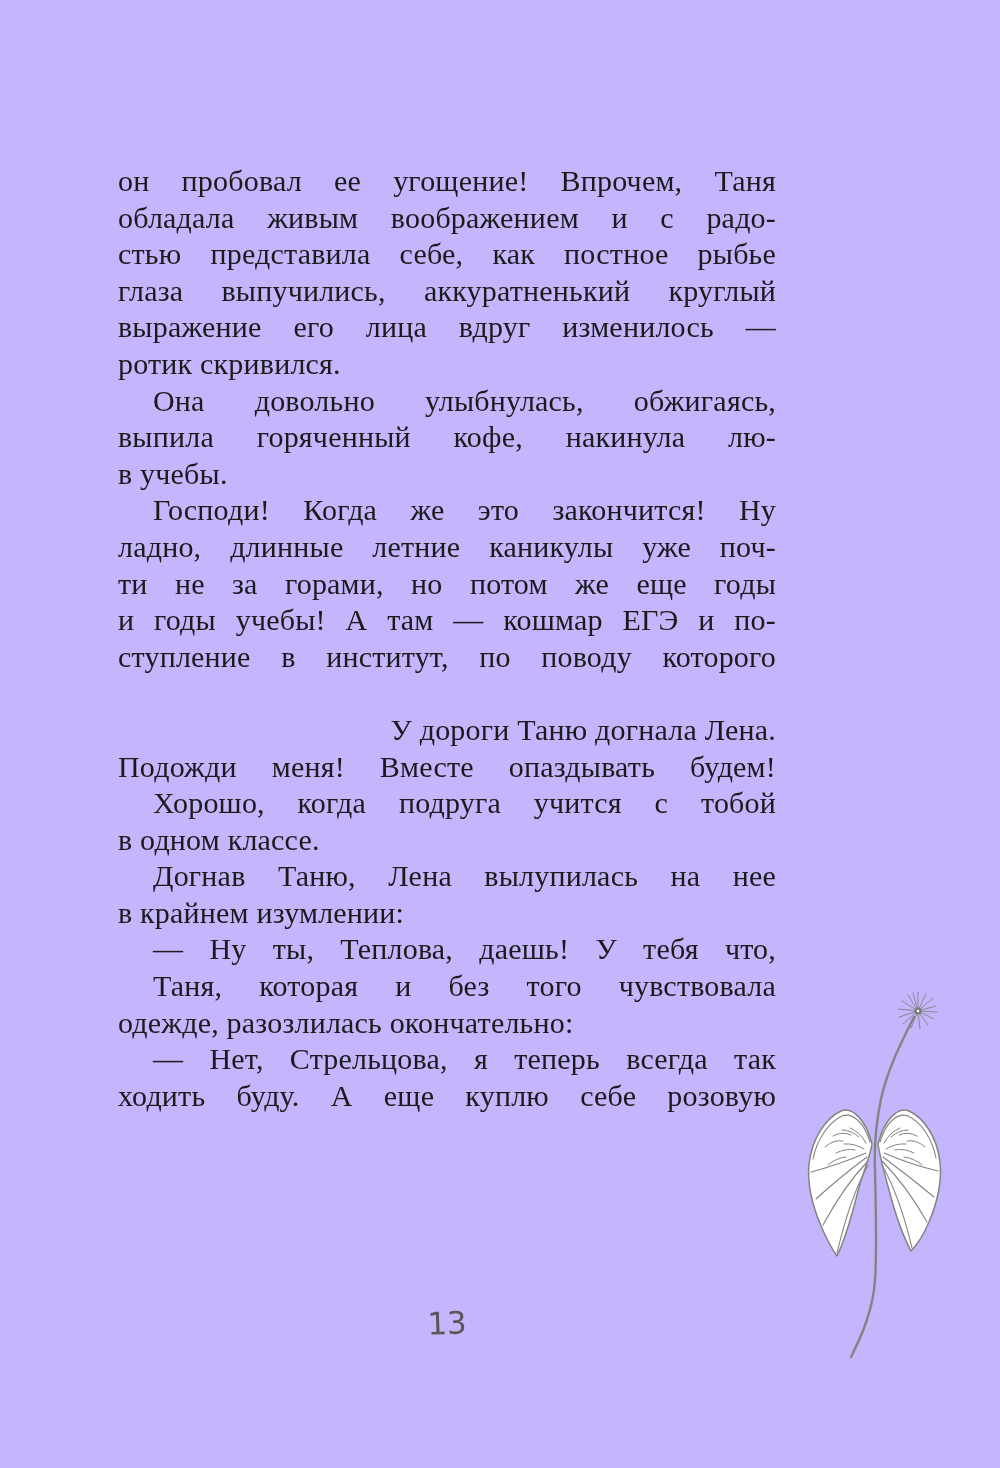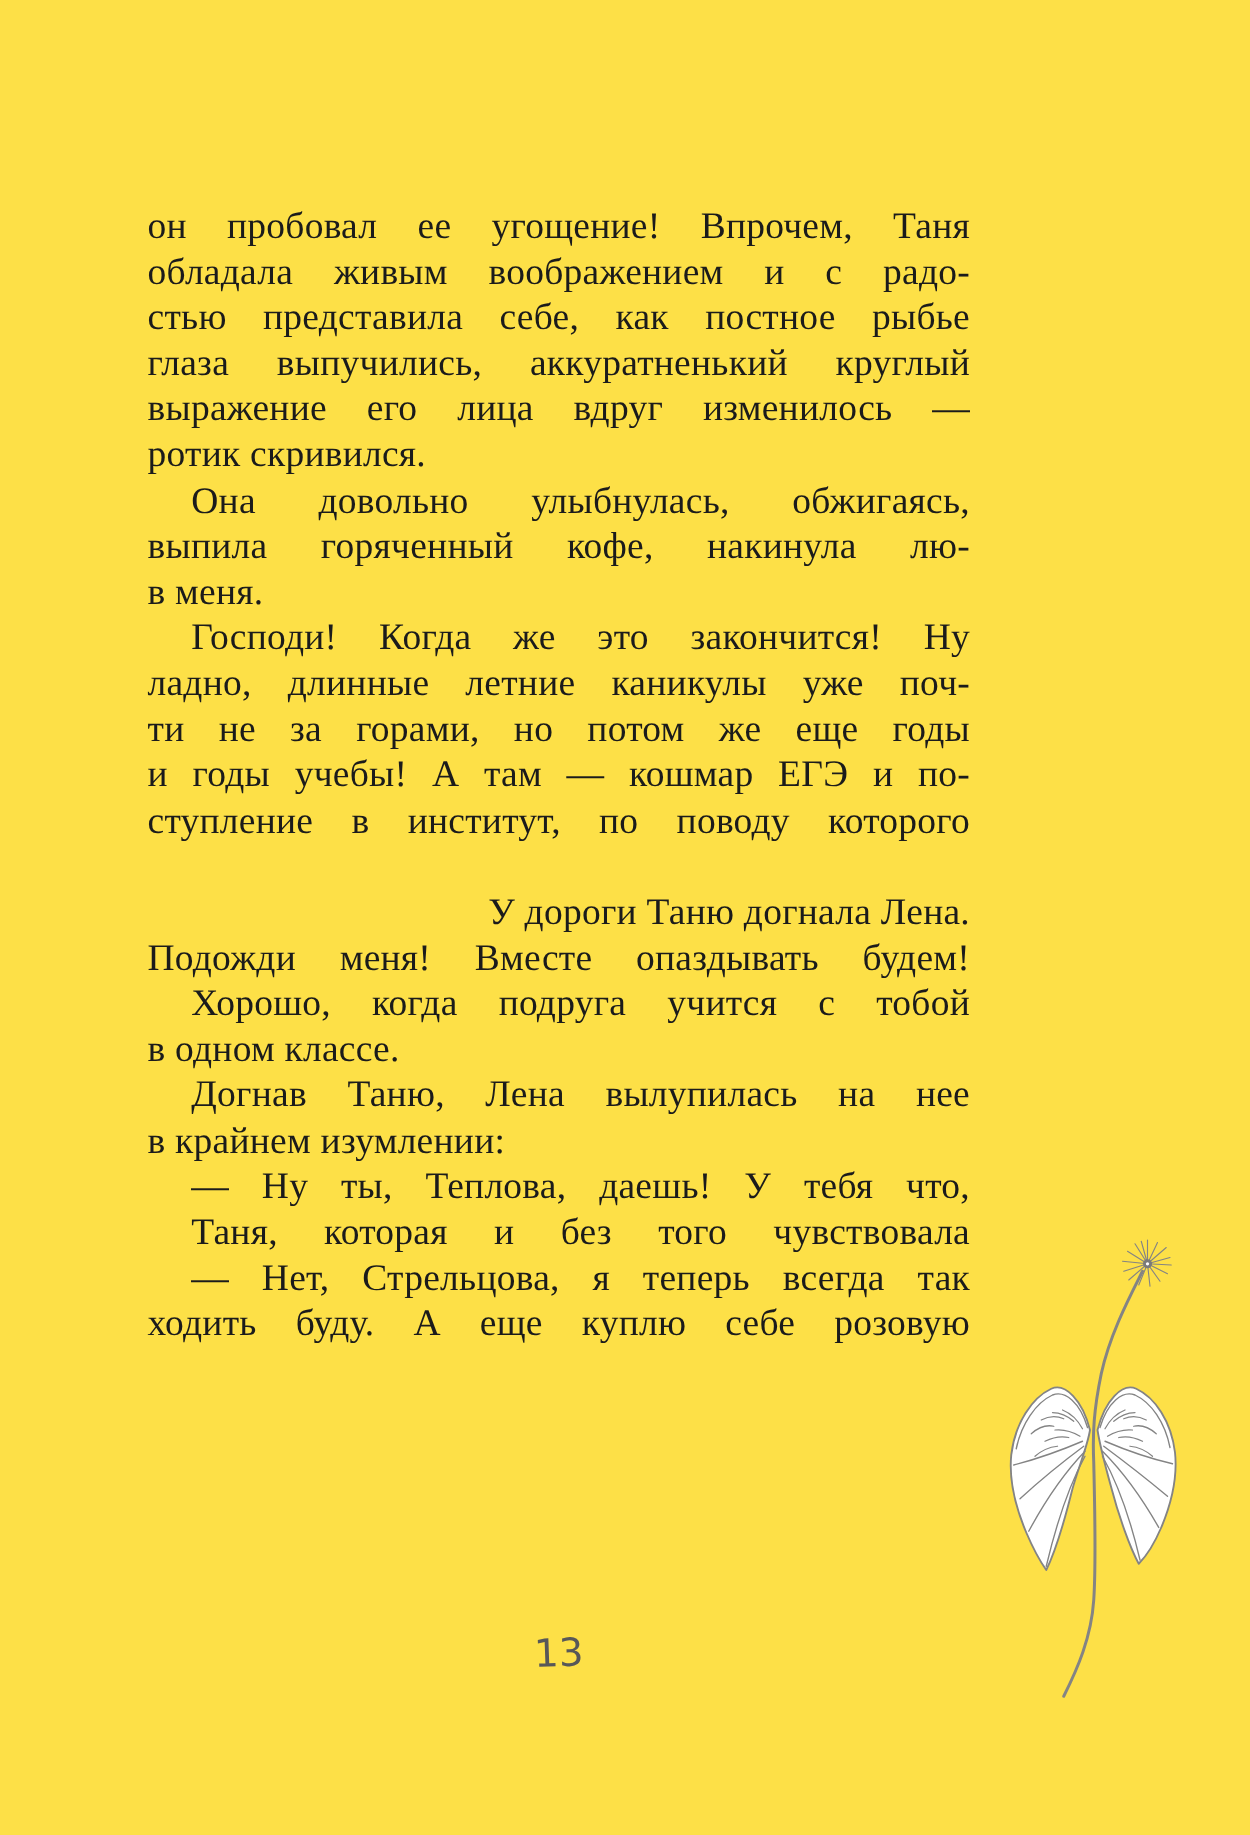--- a/index.html
+++ b/index.html
@@ -4,21 +4,21 @@
 <style>
   html, body {
     margin: 0;
     padding: 0;
     background: #ffffff;
   }
   .page {
     position: relative;
     width: 1000px;
     height: 1468px;
-    background: #fde047;
+    background: #c4b5fd;
     overflow: hidden;
     font-family: "Liberation Serif", serif;
   }
   .text-block {
     position: absolute;
     left: 118px;
     top: 163px;
     width: 658px;
     font-size: 30px;
     line-height: 36.6px;
@@ -67,34 +67,35 @@
 
   <div class="text-block">
       <div class="line j">он пробовал ее угощение! Впрочем, Таня</div>
       <div class="line j">обладала живым воображением и с радо-</div>
       <div class="line j">стью представила себе, как постное рыбье</div>
       <div class="line j">глаза выпучились, аккуратненький круглый</div>
       <div class="line j">выражение его лица вдруг изменилось —</div>
       <div class="line">ротик скривился.</div>
       <div class="line j ind">Она довольно улыбнулась, обжигаясь,</div>
       <div class="line j">выпила горяченный кофе, накинула лю-</div>
-      <div class="line">в меня.</div>
+      <div class="line">в учебы.</div>
       <div class="line j ind">Господи! Когда же это закончится! Ну</div>
       <div class="line j">ладно, длинные летние каникулы уже поч-</div>
       <div class="line j">ти не за горами, но потом же еще годы</div>
       <div class="line j">и годы учебы! А там — кошмар ЕГЭ и по-</div>
       <div class="line j">ступление в институт, по поводу которого</div>
       <div class="line ind gap">У дороги Таню догнала Лена.</div>
       <div class="line j">Подожди меня! Вместе опаздывать будем!</div>
       <div class="line j ind">Хорошо, когда подруга учится с тобой</div>
       <div class="line">в одном классе.</div>
       <div class="line j ind">Догнав Таню, Лена вылупилась на нее</div>
       <div class="line">в крайнем изумлении:</div>
       <div class="line j ind">— Ну ты, Теплова, даешь! У тебя что,</div>
       <div class="line j ind">Таня, которая и без того чувствовала</div>
+      <div class="line">одежде, разозлилась окончательно:</div>
       <div class="line j ind">— Нет, Стрельцова, я теперь всегда так</div>
       <div class="line j">ходить буду. А еще куплю себе розовую</div>
     </div>
 
   <svg class="wings-illustration" viewBox="0 0 195 378" xmlns="http://www.w3.org/2000/svg">
     <g fill="none" stroke="#848484" stroke-linecap="round" stroke-linejoin="round">
 
       <g>
         <path fill="#ffffff" stroke-width="1.5" d="M 82 159 C 76 135, 62 121, 51 126 C 36 133, 22 153, 19 179 C 17 199, 23 222, 31 241 C 37 255, 42 264, 47 271 C 54 257, 62 230, 68 206 C 73 188, 80 172, 82 159 Z"></path>
         <path stroke-width="1.1" d="M 80 157 C 74 137, 62 127, 52 131 C 39 137, 27 154, 23 174"></path>

